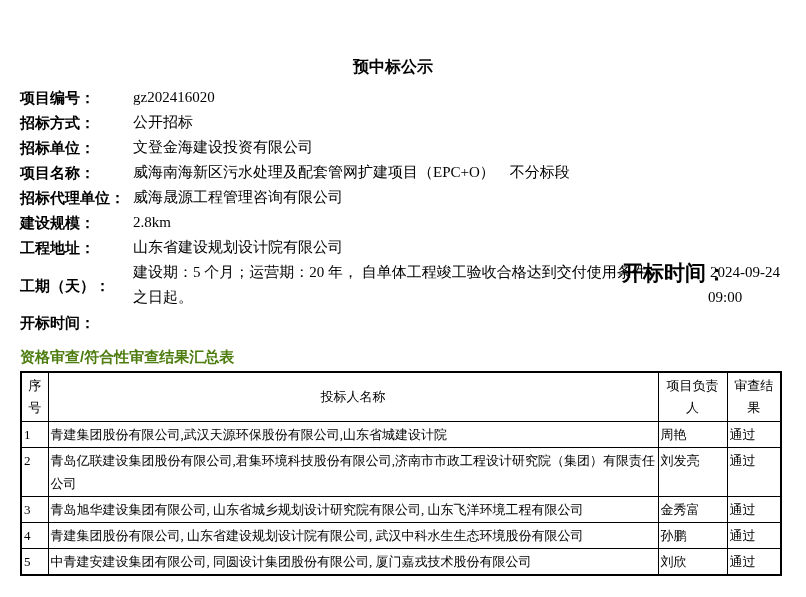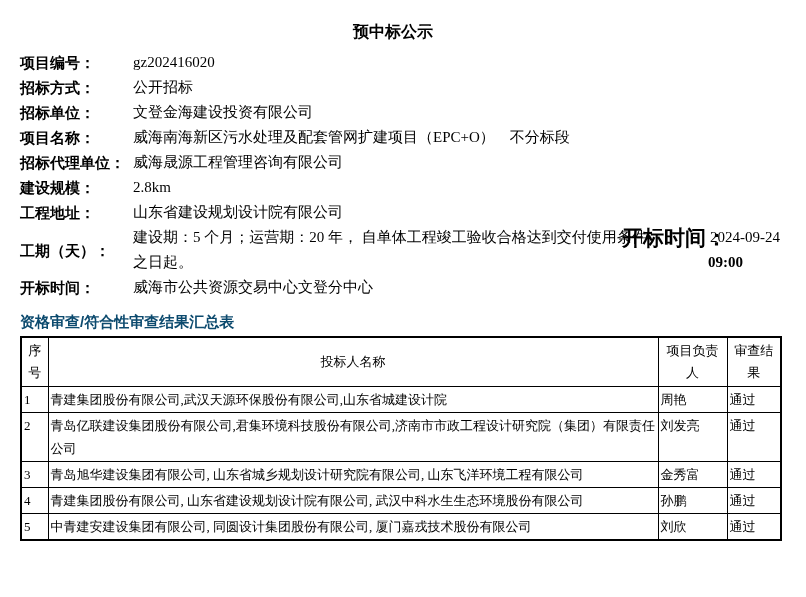--- a/index.html
+++ b/index.html
@@ -1,21 +1,21 @@
 <!DOCTYPE html>
 <html><head>
 <meta charset="utf-8">
 <style>
   html,body { margin:0; padding:0; background:#fff; }
   body {
     width:806px; height:597px; overflow:hidden;
     font-family:"Liberation Sans", sans-serif;
     color:#000;
   }
-  .page { box-sizing:border-box; width:786px; padding:0 20px; }
+  .page { box-sizing:border-box; width:786px; padding:0 20px;margin-top:35px; }
 
   .doc-title {
     text-align:center; font-weight:bold; font-size:16px;
     padding-top:23px; line-height:18px; margin-bottom:9px;
   }
 
   
   .frow { display:flex; font-size:15px; line-height:25px;align-items:center; }
   .flabel { flex:none; width:113px; font-weight:bold; }
   .fvalue { font-family:"Liberation Serif", serif; white-space:nowrap; }
@@ -23,25 +23,25 @@
   .duration-row .fvalue div { white-space:nowrap; }
   .open-time-label {
     position:absolute; left:602px; top:0; font-weight:bold;
     font-size:21px; line-height:25px; white-space:nowrap;
   }
   .open-time-date, .open-time-time {
     position:absolute; font-family:"Liberation Serif", serif;
     font-size:15px; line-height:25px; white-space:nowrap;
   }
   .open-time-date { left:690px; top:0; }
-  .open-time-time { left:688px; top:25px;font-weight:bold; }
+  .open-time-time { left:688px; top:25px; }
 
   
   .section-title {
-    color:#0c4a6e; font-size:15px; font-weight:bold;
+    color:#4d7c0f; font-size:15px; font-weight:bold;
     line-height:18px; margin:13px 0 5px; cursor:pointer;
     display:inline-block;
   }
 
   
   table {
     border-collapse:collapse; table-layout:fixed; width:760px;
     border:2px solid #000; font-size:13px;
   }
   th, td { border:1px solid #000; overflow:hidden; }
@@ -98,21 +98,20 @@
       <div class="fvalue">
         <div>建设期：5 个月；运营期：20 年， 自单体工程竣工验收合格达到交付使用条件</div>
         <div>之日起。</div>
       </div>
       <div class="open-time-label">开标时间：</div>
       <div class="open-time-date">2024-09-24</div>
       <div class="open-time-time">09:00</div>
     </div>
     <div class="frow">
       <div class="flabel">开标时间：</div>
-      <div class="fvalue">威海市公共资源交易中心文登分中心</div>
     </div>
   </div>
 
   <div class="section-title">资格审查/符合性审查结果汇总表</div>
 
   <table>
     <colgroup>
       <col style="width:27px">
         <col style="width:610px">
         <col style="width:69px">

